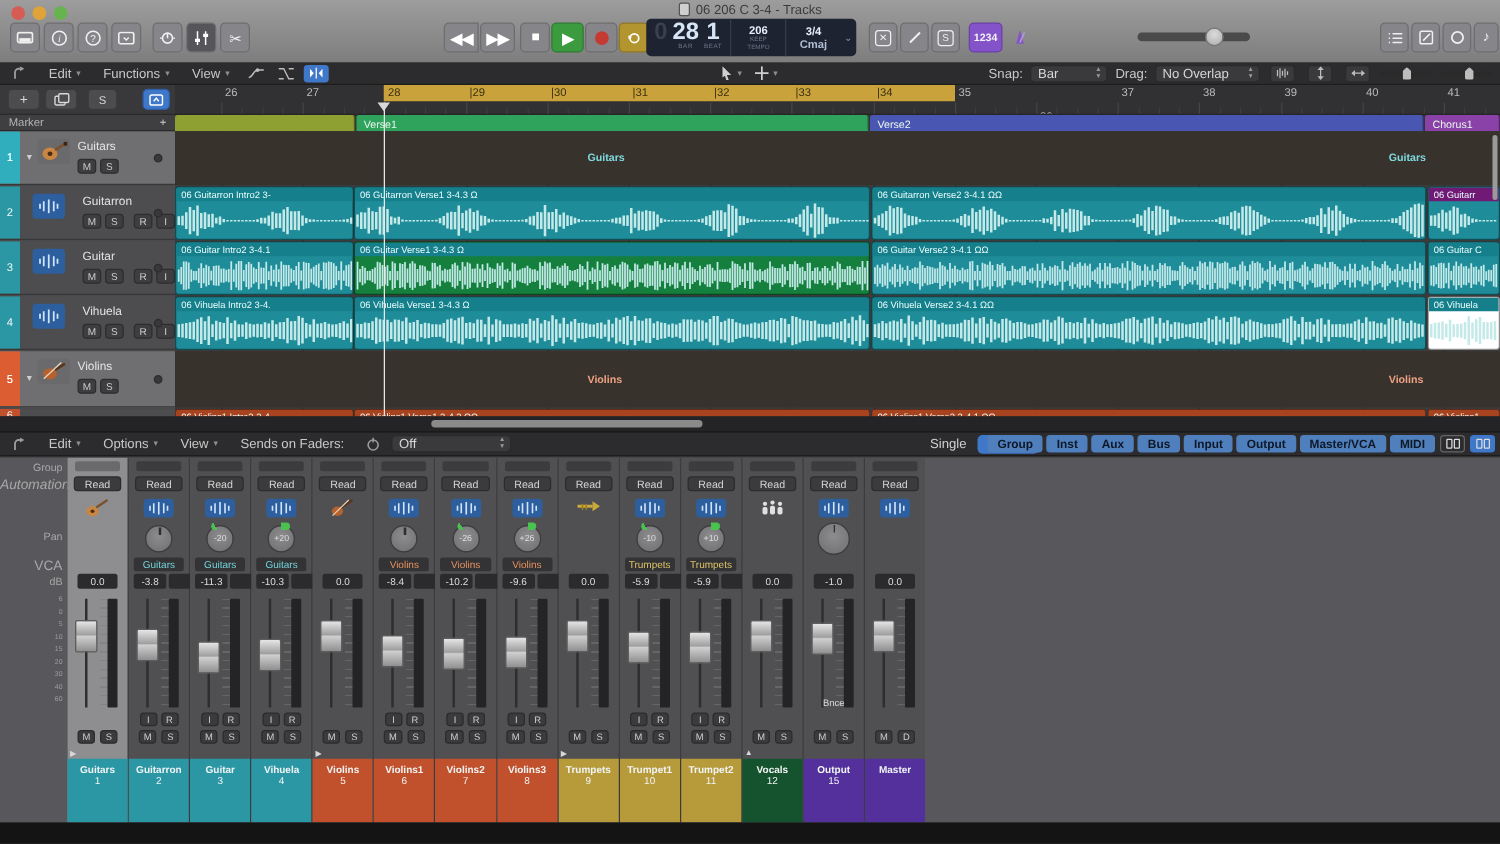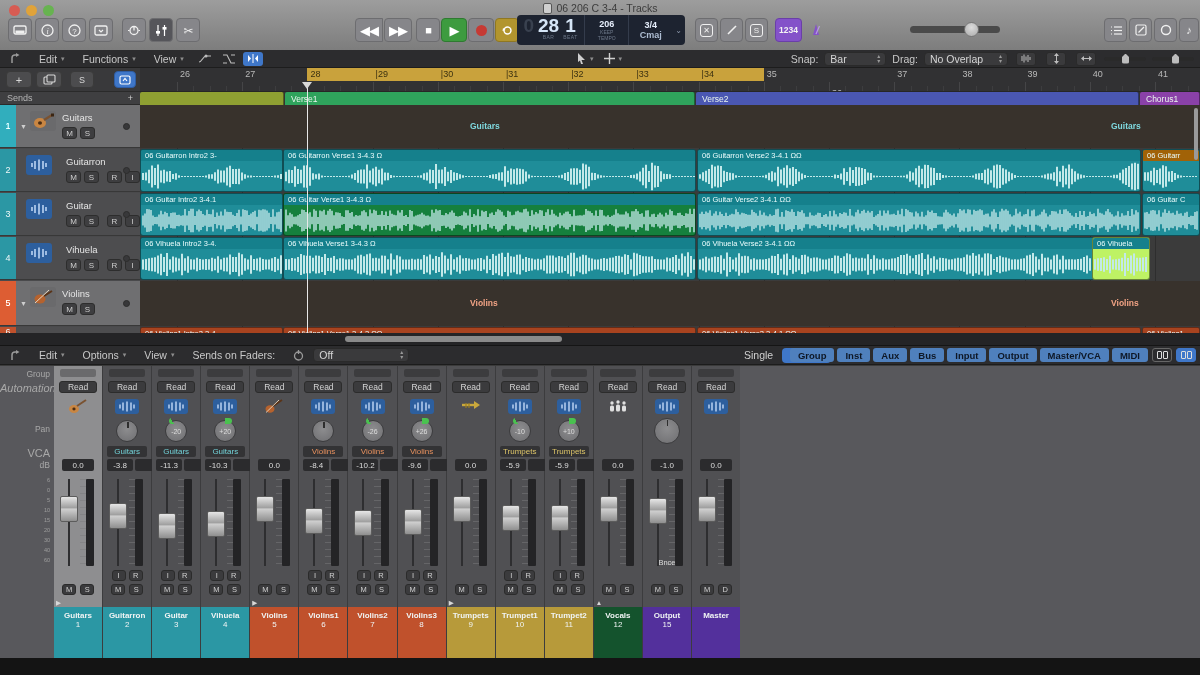--- a/index.html
+++ b/index.html
@@ -408,21 +408,21 @@
         <span style="font-size:9px;">S</span>
       </div>
     <div class="abs lh-btn" style="left:114px;width:22px;background:#3f77c9;border-color:#2f5da3;">
         <svg width="12" height="10">
           <rect x="1" y="1" width="10" height="8" rx="1.5" fill="none" stroke="#fff" stroke-width="1.2"></rect>
           <path d="M4 6 l2 -2.5 L8 6" fill="none" stroke="#fff" stroke-width="1.2"></path>
         </svg>
       </div>
   </div>
   <div id="marker-row" class="abs">
-    <span>Sends</span>
+    <span>Marker</span>
     <span style="color:#d0d0d0;">+</span>
   </div>
 
   <div id="ruler" class="abs">
       <div class="abs" id="cycle-band" style="left: 167.4px; width: 456.4px;"></div>
       <div class="abs ruler-num" style="left: 40px;">26</div>
       <div class="abs ruler-tick" style="left: 37px;"></div>
       <div class="abs" style="left: 53.3px; top: 18px; width: 1px; height: 6px; background: rgb(61, 61, 63);"></div>
       <div class="abs" style="left: 69.6px; top: 18px; width: 1px; height: 6px; background: rgb(61, 61, 63);"></div>
       <div class="abs" style="left: 85.9px; top: 18px; width: 1px; height: 6px; background: rgb(61, 61, 63);"></div>
@@ -988,21 +988,21 @@
                 <line x1="428" y1="6.97081785036004" x2="428" y2="24.029182149639958"></line>
                 <line x1="431" y1="5.08086738116226" x2="431" y2="25.91913261883774"></line>
                 <line x1="434" y1="2.4254345393248595" x2="434" y2="28.57456546067514"></line>
                 <line x1="437" y1="1.8478267924849678" x2="437" y2="29.152173207515034"></line>
                 <line x1="440" y1="2.8527302828225043" x2="440" y2="28.147269717177494"></line>
               </g>
             </svg>
           </div>
         </div>
         <div class="abs region" style="left: 1002px; width: 58px; background: rgb(31, 141, 153);">
-          <div class="rhead" style="background: #a16207;">06 Guitarr</div>
+          <div class="rhead" style="background: #701a75;">06 Guitarr</div>
           <div>
             <svg width="58" height="31">
               <g stroke="#c3e9e9" stroke-width="2">
                 <line x1="2" y1="11.366035521265825" x2="2" y2="19.633964478734175"></line>
                 <line x1="5" y1="11.144937011728757" x2="5" y2="19.855062988271243"></line>
                 <line x1="8" y1="9.69957617267248" x2="8" y2="21.30042382732752"></line>
                 <line x1="11" y1="6.780206035037073" x2="11" y2="24.219793964962925"></line>
                 <line x1="14" y1="8.940244477180933" x2="14" y2="22.059755522819067"></line>
                 <line x1="17" y1="7.440789752063051" x2="17" y2="23.55921024793695"></line>
                 <line x1="20" y1="4.288201337859476" x2="20" y2="26.711798662140524"></line>
@@ -1934,21 +1934,21 @@
                 <line x1="425" y1="7.9909836539678825" x2="425" y2="23.00901634603212"></line>
                 <line x1="428" y1="9.416909690064582" x2="428" y2="21.583090309935418"></line>
                 <line x1="431" y1="7.489902751442379" x2="431" y2="23.51009724855762"></line>
                 <line x1="434" y1="9.180881576875597" x2="434" y2="21.8191184231244"></line>
                 <line x1="437" y1="10.001095855393178" x2="437" y2="20.998904144606822"></line>
                 <line x1="440" y1="10.588494601794757" x2="440" y2="20.411505398205243"></line>
               </g>
             </svg>
           </div>
         </div>
-        <div class="abs region" style="left: 952px; width: 58px; background: #bef264;">
+        <div class="abs region" style="left: 1002px; width: 58px; background: #ffffff;">
           <div class="rhead" style="background: rgb(21, 128, 140);">06 Vihuela</div>
           <div>
             <svg width="58" height="31">
               <g stroke="#c3e9e9" stroke-width="2">
                 <line x1="2" y1="10.183918801440417" x2="2" y2="20.816081198559583"></line>
                 <line x1="5" y1="9.210908198539972" x2="5" y2="21.789091801460028"></line>
                 <line x1="8" y1="8.95354423155863" x2="8" y2="22.04645576844137"></line>
                 <line x1="11" y1="8.284835272158269" x2="11" y2="22.71516472784173"></line>
                 <line x1="14" y1="10.00505794009303" x2="14" y2="20.99494205990697"></line>
                 <line x1="17" y1="6.712457856263828" x2="17" y2="24.28754214373617"></line>

